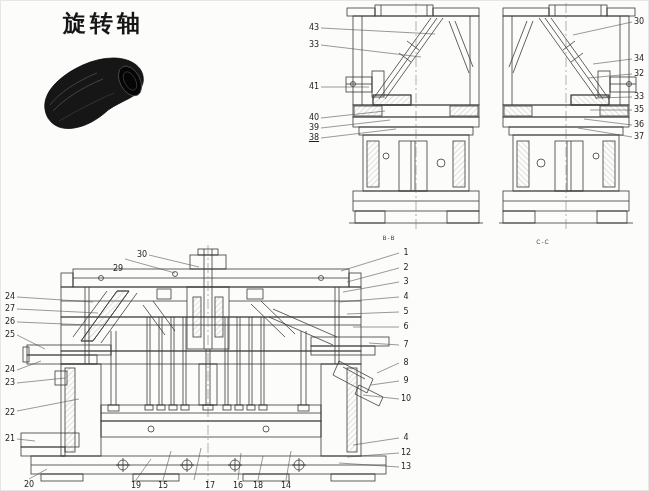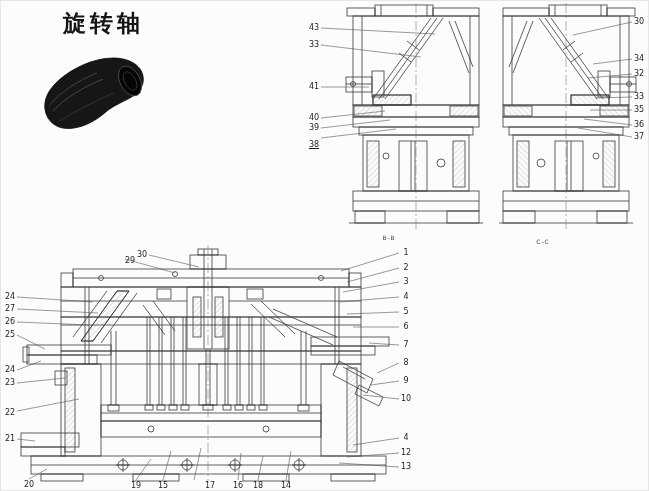--- a/index.html
+++ b/index.html
@@ -275,29 +275,29 @@
         <line x1="28" y1="478" x2="46" y2="468"></line>
       </g>
   </svg>
 
   <div id="callout-layer">
       <span class="callout" style="left: 313px; top: 27px;">43</span>
       <span class="callout" style="left: 313px; top: 44px;">33</span>
       <span class="callout" style="left: 313px; top: 86px;">41</span>
       <span class="callout" style="left: 313px; top: 117px;">40</span>
       <span class="callout" style="left: 313px; top: 127px;">39</span>
-      <span class="callout" style="left: 313px; top: 144px; text-decoration: underline;">38</span>
+      <span class="callout" style="left: 313px; top: 137px; text-decoration: underline;">38</span>
       <span class="callout" style="left: 638px; top: 21px;">30</span>
       <span class="callout" style="left: 638px; top: 58px;">34</span>
       <span class="callout" style="left: 638px; top: 73px;">32</span>
       <span class="callout" style="left: 638px; top: 96px;">33</span>
       <span class="callout" style="left: 638px; top: 109px;">35</span>
       <span class="callout" style="left: 638px; top: 124px;">36</span>
       <span class="callout" style="left: 638px; top: 136px;">37</span>
-      <span class="callout" style="left: 117px; top: 260px; margin-left: 12px;">29</span>
+      <span class="callout" style="left: 117px; top: 268px;">29</span>
       <span class="callout" style="left: 141px; top: 254px;">30</span>
       <span class="callout" style="left: 9px; top: 296px;">24</span>
       <span class="callout" style="left: 9px; top: 308px;">27</span>
       <span class="callout" style="left: 9px; top: 321px;">26</span>
       <span class="callout" style="left: 9px; top: 334px;">25</span>
       <span class="callout" style="left: 9px; top: 369px;">24</span>
       <span class="callout" style="left: 9px; top: 382px;">23</span>
       <span class="callout" style="left: 9px; top: 412px;">22</span>
       <span class="callout" style="left: 9px; top: 438px;">21</span>
       <span class="callout" style="left: 405px; top: 252px;">1</span>

